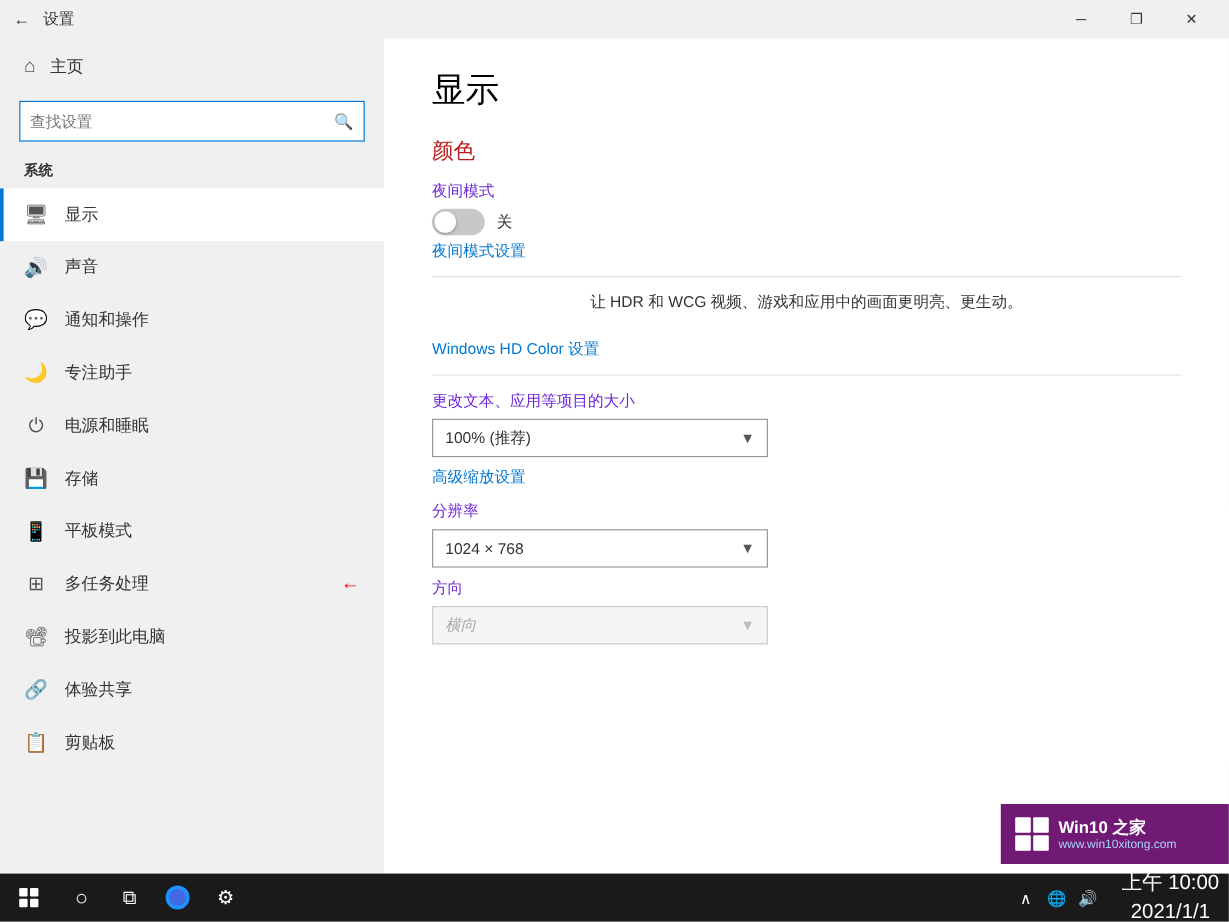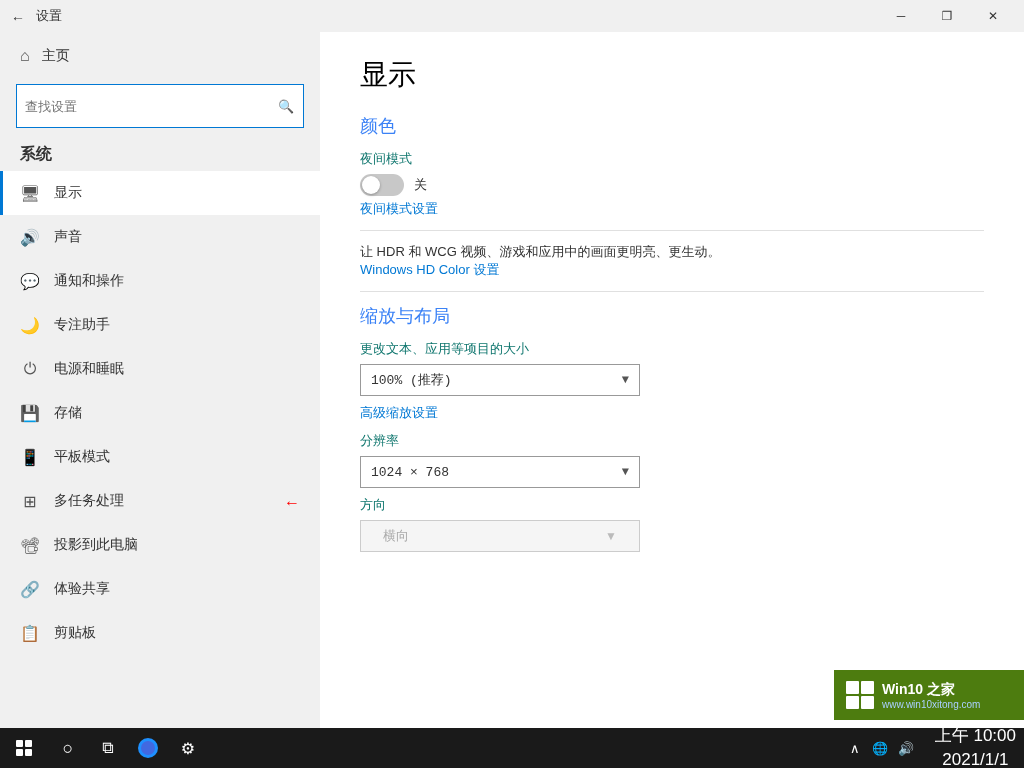--- a/index.html
+++ b/index.html
@@ -34,30 +34,30 @@
       padding: 12px 20px; cursor: pointer; height: 48px;
     }
     .sidebar-home-icon { font-size: 16px; color: #555; }
     .sidebar-home-label { font-size: 14px; color: #333; }
 
     .search-box {
       margin: 4px 16px 12px 16px;
       border: 1px solid #0078d4;
       background: white;
       display: flex; align-items: center;
-      height: 44px; padding: 0 8px;
+      height: 34px; padding: 0 8px;
     }
     .search-input {
       border: none; outline: none; flex: 1; font-size: 13px;
       background: transparent; font-family: inherit;
     }
     .search-icon { color: #555; font-size: 13px; }
 
     .section-label {
-      font-size: 16px; font-weight: 600; color: #333;
+      font-size: 12px; font-weight: 600; color: #333;
       padding: 4px 4px 6px 20px;
     }
 
     .nav-item {
       display: flex; align-items: center; gap: 14px;
       padding: 0 20px; height: 44px; cursor: pointer;
       position: relative;
     }
     .nav-item.active { background: white; border-left: 3px solid #0078d4; padding-left: 17px; }
     .nav-icon { width: 20px; text-align: center; font-size: 16px; color: #555; }
@@ -66,52 +66,52 @@
 
     
     .content {
       flex: 1; background: white;
       overflow-y: auto; overflow-x: hidden;
       padding: 24px 40px 24px 40px;
       position: relative;
     }
 
     .content-title { font-size: 28px; font-weight: 300; color: #000; margin-bottom: 20px; }
-    .section-title { font-size: 18px; font-weight: 400; color: #3b82f6; margin-bottom: 12px; margin-top: 8px; }
-    .setting-label { font-size: 13px; color: #0f766e; margin-bottom: 6px; }
+    .section-title { font-size: 18px; font-weight: 400; color: #b91c1c; margin-bottom: 12px; margin-top: 8px; }
+    .setting-label { font-size: 13px; color: #6d28d9; margin-bottom: 6px; }
 
     
     .toggle-row { display: flex; align-items: center; gap: 10px; margin-bottom: 4px; }
     .toggle {
       width: 44px; height: 22px; background: #c8c8c8; border-radius: 11px;
       position: relative; cursor: pointer; display: flex; align-items: center;
     }
     .toggle-knob {
       width: 18px; height: 18px; background: white; border-radius: 50%;
       position: absolute; left: 2px; transition: left 0.2s;
       box-shadow: 0 1px 3px rgba(0,0,0,0.3);
     }
     .toggle-off-label { font-size: 13px; color: #333; }
 
     .link { color: #0078d4; font-size: 13px; cursor: pointer; text-decoration: none; display: block; margin-bottom: 8px; }
 
-    .hdr-desc { font-size: 13px; color: #333; margin-bottom: 0; }
+    .hdr-desc { font-size: 13px; color: #333; margin-bottom: 21px; text-align: center; }
 
     .dropdown-container { margin-bottom: 8px; max-width: 280px; }
     .dropdown {
       width: 280px; height: 32px; border: 1px solid #999;
       background: white; display: flex; align-items: center;
       padding: 0 10px; cursor: pointer; justify-content: space-between;
-      font-size: 13px; color: #333; font-family: Liberation Mono, monospace;
+      font-size: 13px; color: #333;
     }
     .dropdown-disabled {
       width: 280px; height: 32px; border: 1px solid #ccc;
       background: #f5f5f5; display: flex; align-items: center;
-      padding: 0 22px; cursor: default; justify-content: space-between;
-      font-size: 13px; color: #aaa;
+      padding: 0 10px; cursor: default; justify-content: space-between;
+      font-size: 13px; color: #aaa; font-style: italic;
     }
     .chevron { font-size: 12px; color: #555; }
     .chevron-disabled { font-size: 12px; color: #bbb; }
 
     .divider { height: 1px; background: #e0e0e0; margin: 12px 0; }
 
     
     .content::-webkit-scrollbar { width: 8px; }
     .content::-webkit-scrollbar-track { background: #f0f0f0; }
     .content::-webkit-scrollbar-thumb { background: #5cb85c; }
@@ -131,21 +131,21 @@
     .taskbar-multitask { width: 40px; height: 40px; display: flex; align-items: center; justify-content: center; cursor: pointer; color: white; font-size: 16px; }
     .taskbar-gear { width: 40px; height: 40px; display: flex; align-items: center; justify-content: center; cursor: pointer; color: white; font-size: 16px; }
     .taskbar-spacer { flex: 1; }
     .taskbar-tray { display: flex; align-items: center; padding: 0 8px; gap: 2px; }
     .tray-icon { width: 24px; height: 40px; display: flex; align-items: center; justify-content: center; color: white; font-size: 13px; cursor: pointer; }
     .tray-time { color: white; font-size: 17px; padding: 0 8px; text-align: center; line-height: 1.4; cursor: pointer; }
 
     
     .watermark {
       position: absolute; bottom: 48px; right: 0;
-      background: #4d7c0f; width: 190px; height: 50px;
+      background: #701a75; width: 190px; height: 50px;
       display: flex; align-items: center; gap: 8px; padding: 0 12px;
     }
     .win-logo { width: 28px; height: 28px; display: grid; grid-template-columns: 1fr 1fr; gap: 2px; }
     .win-square { background: white; border-radius: 1px; }
     .watermark-text { color: white; font-size: 14px; font-weight: 600; }
     .watermark-sub { color: #aad0ff; font-size: 10px; }
   </style>
 </head>
 <body>
 
@@ -247,21 +247,20 @@
     </div>
     <a class="link">夜间模式设置</a>
 
     <div class="divider"></div>
 
     <div class="hdr-desc">让 HDR 和 WCG 视频、游戏和应用中的画面更明亮、更生动。</div>
     <a class="link">Windows HD Color 设置</a>
 
     <div class="divider"></div>
 
-    <h2 class="section-title">缩放与布局</h2>
 
     <div class="setting-label">更改文本、应用等项目的大小</div>
     <div class="dropdown-container">
       <div class="dropdown">
         <span>100% (推荐)</span>
         <span class="chevron">▼</span>
       </div>
     </div>
     <a class="link">高级缩放设置</a>
 

